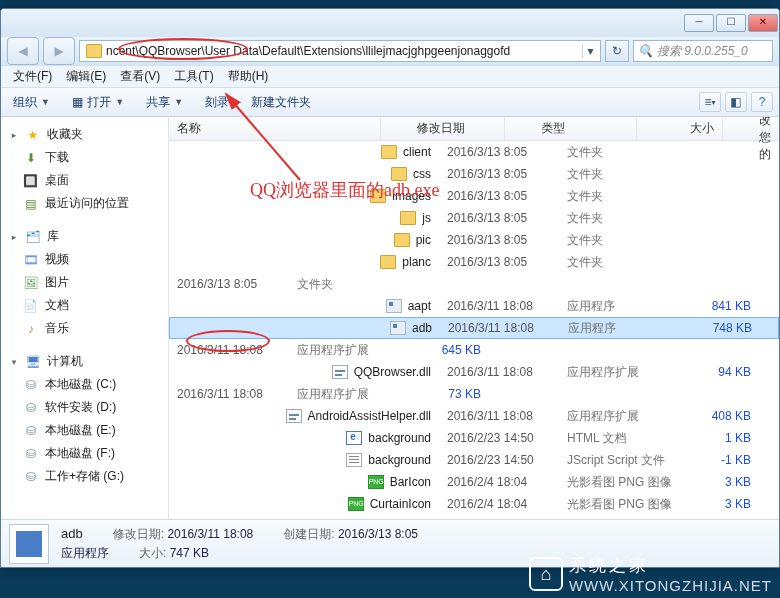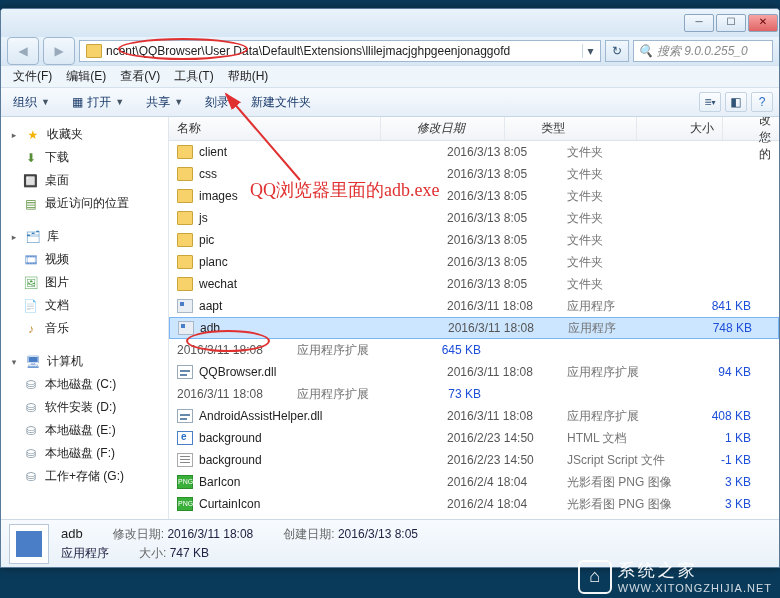--- a/index.html
+++ b/index.html
@@ -51,26 +51,26 @@
 .sico.vid{color:#4a7fc7;}
 .sico.pic{color:#4a9f4a;}
 .sico.doc{color:#6a8fa7;}
 .sico.mus{color:#c78f3a;}
 .sico.comp{color:#4a7fc7;}
 .sico.drv{color:#7a8f9f;}
 
 .main { flex:1; display:flex; flex-direction:column; overflow:hidden; background:#fff;}
 .colhdr { height:24px; background:linear-gradient(#fdfdfe,#f0f3f7); border-bottom:1px solid #dde4eb; display:flex; align-items:center; color:#333;gap:28px;}
 .ch{padding:0 8px; border-right:1px solid #e4e9ef; height:100%; display:flex; align-items:center;}
-.ch.name{width:270px;} .ch.date{width:120px;font-style:italic;} .ch.type{width:130px;} .ch.size{width:70px;justify-content:flex-end;} .ch.last{flex:1;border-right:none;}
+.ch.name{width:270px;} .ch.date{width:120px;} .ch.type{width:130px;} .ch.size{width:70px;justify-content:flex-end;} .ch.last{flex:1;border-right:none;}
 .rows { flex:1; overflow:hidden;}
 .row { display:flex; align-items:center; height:22px; padding-left:0;}
 .row.sel{background:#cde6ff;border:1px solid #7ab6f5;}
 .cell{padding:0 8px;white-space:nowrap;overflow:hidden;text-overflow:ellipsis;color:#222;}
-.cell.name{width:270px;display:flex;align-items:center;gap:6px;}
+.cell.name{width:270px;display:flex;align-items:center;gap:6px;justify-content:flex-end;}
 .cell.date{width:120px;color:#555;}
 .cell.type{width:130px;color:#737373;}
 .cell.size{width:70px;text-align:right;color:#1d4ed8;}
 .fico{width:16px;height:14px;display:inline-block;}
 .fico.folder{background:#f7d26b;border:1px solid #c9a43a;border-radius:1px;}
 .fico.exe{background:#e8eef4;border:1px solid #a8b8c8;position:relative;}
 .fico.exe:after{content:"";position:absolute;left:2px;top:2px;width:4px;height:4px;background:#4a7fc7;}
 .fico.dll{background:#fff;border:1px solid #9ab;position:relative;}
 .fico.dll:before{content:"";position:absolute;left:2px;top:4px;width:10px;height:2px;background:#68a;}
 .fico.dll:after{content:"";position:absolute;left:2px;top:8px;width:7px;height:2px;background:#68a;}
@@ -92,21 +92,21 @@
 
 
 .anno-ellipse{position:absolute;border:2px solid #e03030;border-radius:50%;pointer-events:none;}
 .anno-text{position:absolute;color:#e03030;font-size:18px;font-family:"SimSun",serif;pointer-events:none;}
 .anno-arrow{position:absolute;pointer-events:none;}
 
 
 .watermark{position:absolute;right:8px;bottom:4px;display:flex;align-items:center;gap:6px;color:#fff;opacity:.95;}
 .wm-logo{width:34px;height:34px;border:2px solid #fff;border-radius:6px;display:flex;align-items:center;justify-content:center;font-size:18px;}
 .wm-txt .l1{font-size:17px;letter-spacing:3px;}
-.wm-txt .l2{font-size:11px;letter-spacing:1px;opacity:.85;}
+.wm-txt .l2{font-size:15px;letter-spacing:1px;opacity:.85;}
 </style>
 </head>
 <body>
 
 <div class="window">
 
   <div class="titlebar">
     <div class="winctrl">
       <div class="winbtn">─</div>
       <div class="winbtn">☐</div>
@@ -294,24 +294,20 @@
           <div class="row">
             <div class="cell name">
               <span class="fico folder"></span>
               <span>planc</span>
             </div>
             <div class="cell date">2016/3/13 8:05</div>
             <div class="cell type">文件夹</div>
             <div class="cell size"></div>
           </div>
           <div class="row">
-            <div class="cell name">
-              <span class="fico folder"></span>
-              <span>wechat</span>
-            </div>
             <div class="cell date">2016/3/13 8:05</div>
             <div class="cell type">文件夹</div>
             <div class="cell size"></div>
           </div>
           <div class="row">
             <div class="cell name">
               <span class="fico exe"></span>
               <span>aapt</span>
             </div>
             <div class="cell date">2016/3/11 18:08</div>

